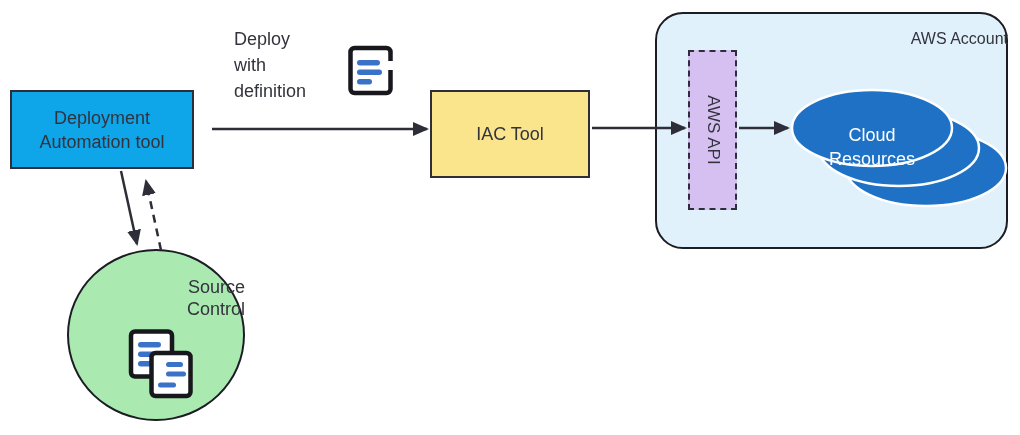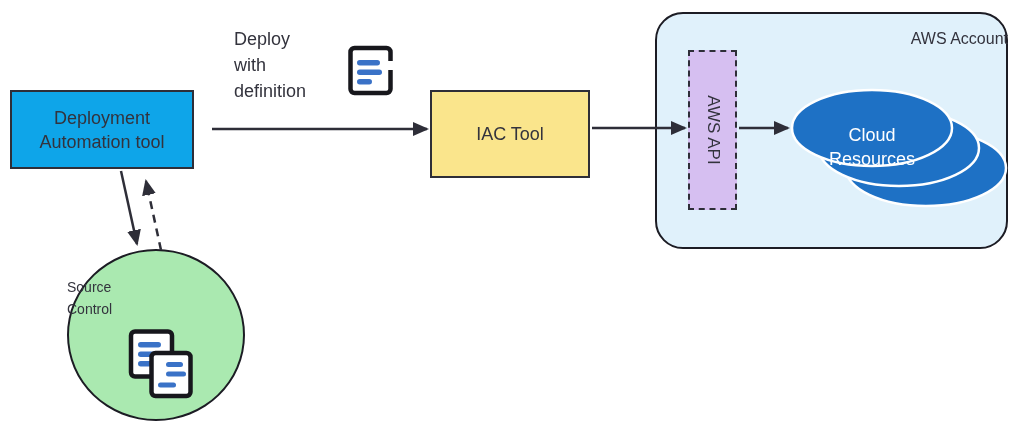--- a/index.html
+++ b/index.html
@@ -58,22 +58,22 @@
     text-align: center; white-space: pre-line;
     color: #ffffff; font-size: 18px; line-height: 24px; margin-top: 19px;
   }
   #source-control {
     left: 67px; top: 249px; width: 178px; height: 172px;
     background: #aae9b0; border: 2.5px solid #1c1c24;
     border-radius: 50%; box-sizing: border-box;
   }
   #source-control-label {
     left: 67px; top: 276px; width: 178px;
-    text-align: left; white-space: pre-line;
-    font-size: 14px; line-height: 22px;
+    text-align: right; white-space: pre-line;
+    font-size: 18px; line-height: 22px;
   }
   #deploy-annotation {
     left: 234px; top: 26px; width: 115px;
     text-align: left; white-space: pre-line;
     font-size: 18px; line-height: 26px;
   }
   #diagram-svg { left: 0; top: 0; }
 </style>
 </head>
 <body>

